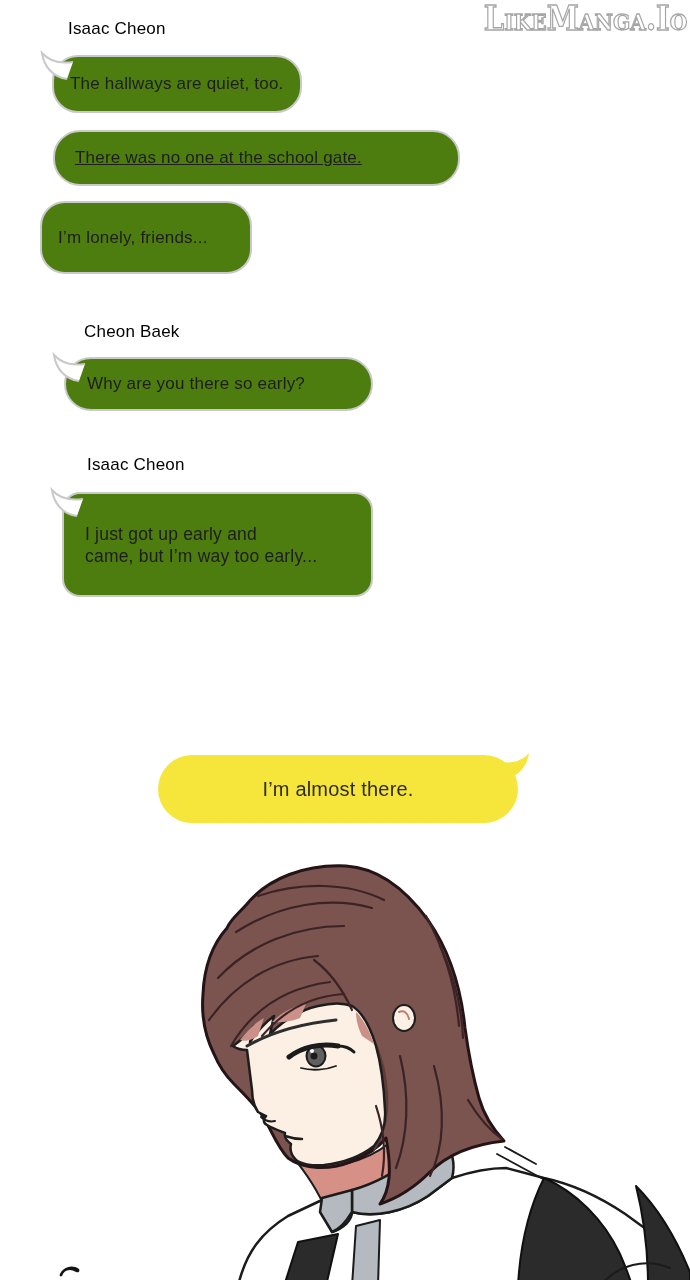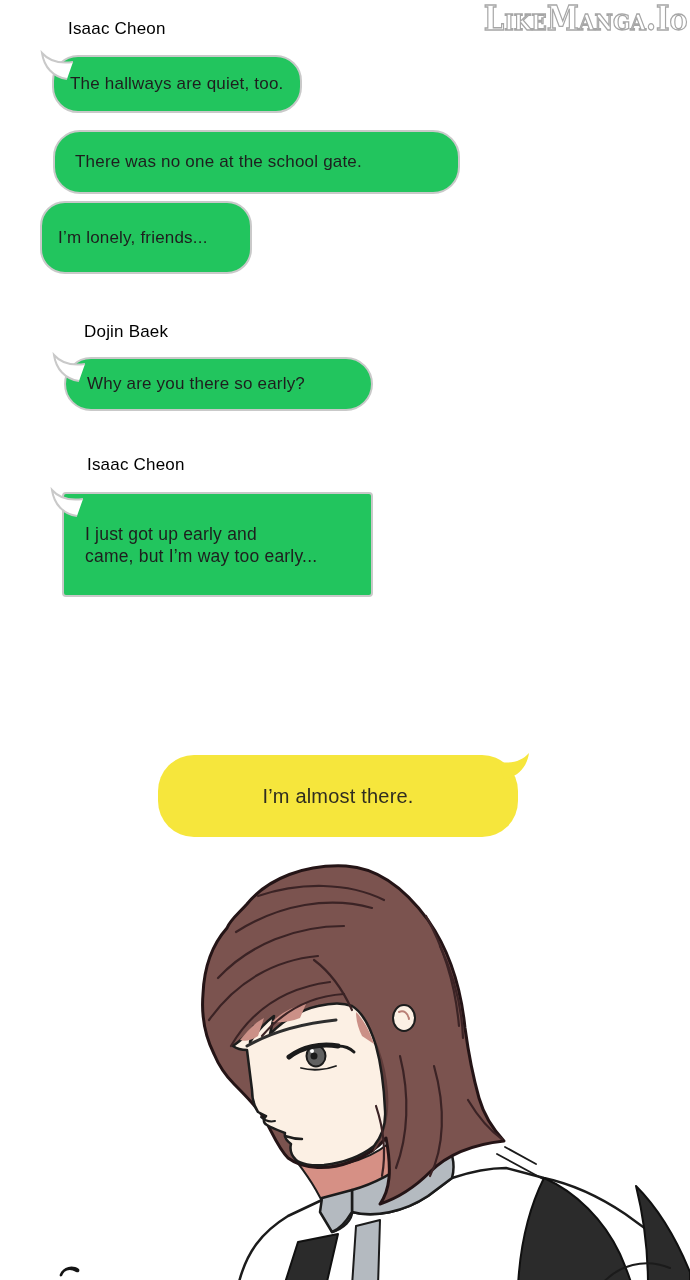--- a/index.html
+++ b/index.html
@@ -15,28 +15,28 @@
 
   
   .sender{position:absolute;font-size:17px;color:#000000;letter-spacing:.2px;}
   .s1{left:68px;top:19px;}
   .s2{left:84px;top:322px;}
   .s3{left:87px;top:455px;}
 
   
   .bubble{position:absolute;box-sizing:border-box;display:flex;align-items:center;
           font-size:17px;letter-spacing:.2px;color:#1e1e1e;}
-  .in{background:#22c55e;border:2px solid #c9c9c9;}
+  .in{background:#4d7c0f;border:2px solid #c9c9c9;}
   .b1{left:52px;top:55px;width:250px;height:58px;border-radius:26px;padding-left:16px;}
-  .b2{left:53px;top:130px;width:407px;height:64px;border-radius:27px;padding-left:20px;}
+  .b2{left:53px;top:130px;width:407px;height:56px;border-radius:27px;padding-left:20px;text-decoration:underline;}
   .b3{left:40px;top:201px;width:212px;height:73px;border-radius:25px;padding-left:16px;}
   .b4{left:64px;top:357px;width:309px;height:54px;border-radius:30px;padding-left:21px;}
-  .b5{left:62px;top:492px;width:311px;height:105px;border-radius:4px;padding-left:21px;}
+  .b5{left:62px;top:492px;width:311px;height:105px;border-radius:18px;padding-left:21px;}
   .b5 .line{display:block;line-height:22px;font-size:17.5px;}
-  .b6{left:158px;top:755px;width:360px;height:82px;border-radius:36px;
+  .b6{left:158px;top:755px;width:360px;height:68px;border-radius:36px;
       background:#f6e63c;justify-content:center;font-size:20px;color:#2f2d20;padding:0;}
   .tail{position:absolute;pointer-events:none;}
   .tail-in{left:-15px;top:-7px;}
   .tail-out{right:-14px;top:-5px;}
 
   
   .illus{position:absolute;left:0;top:860px;width:690px;height:420px;}
 </style>
 </head>
 <body>
@@ -55,21 +55,21 @@
   </div>
 
   <div class="bubble in b2">
     <span>There was no one at the school gate.</span>
   </div>
 
   <div class="bubble in b3">
     <span>I’m lonely, friends...</span>
   </div>
 
-  <div class="sender s2">Dojin Baek</div>
+  <div class="sender s2">Cheon Baek</div>
 
   <div class="bubble in b4">
     <svg class="tail tail-in" width="36" height="34" viewBox="0 0 36 34">
       <path d="M34 12 C 20 14 10 11 3 3 C 5 17 14 27 28 29" fill="#ffffff" stroke="#c9c9c9" stroke-width="2"></path>
     </svg>
     <span>Why are you there so early?</span>
   </div>
 
   <div class="sender s3">Isaac Cheon</div>
 

